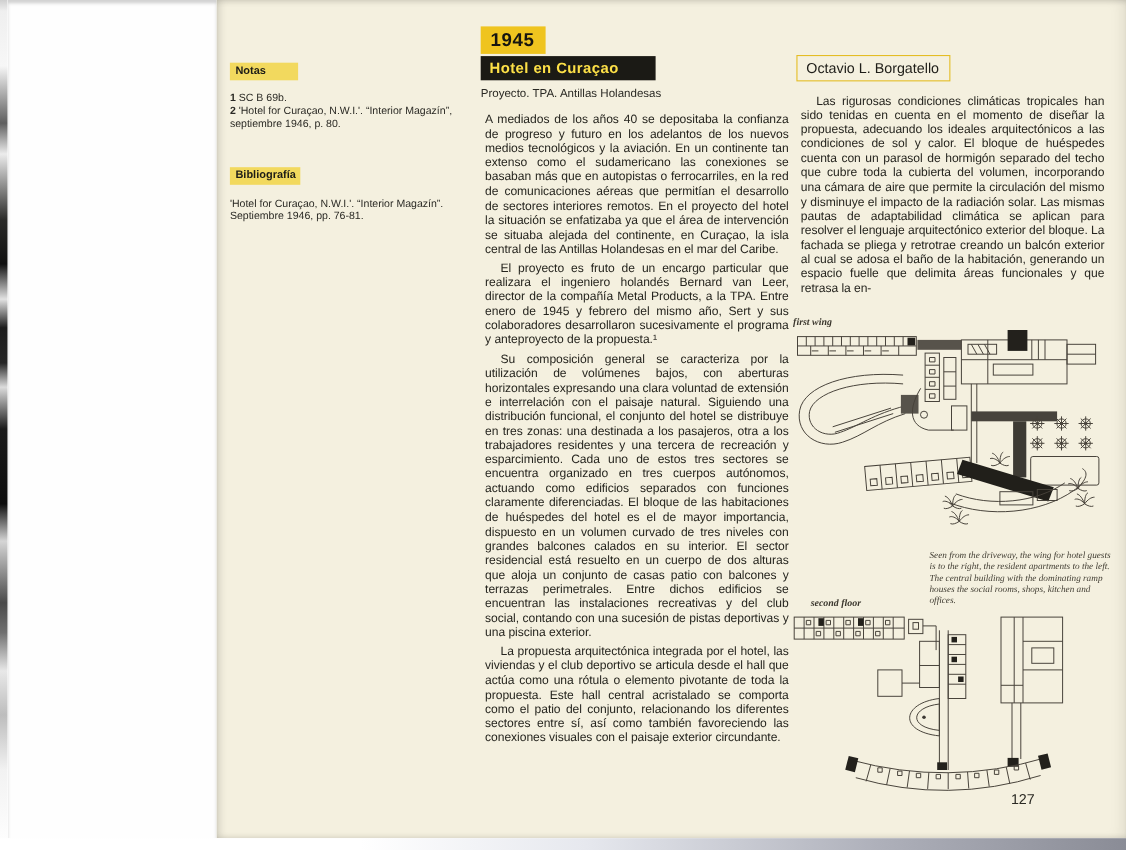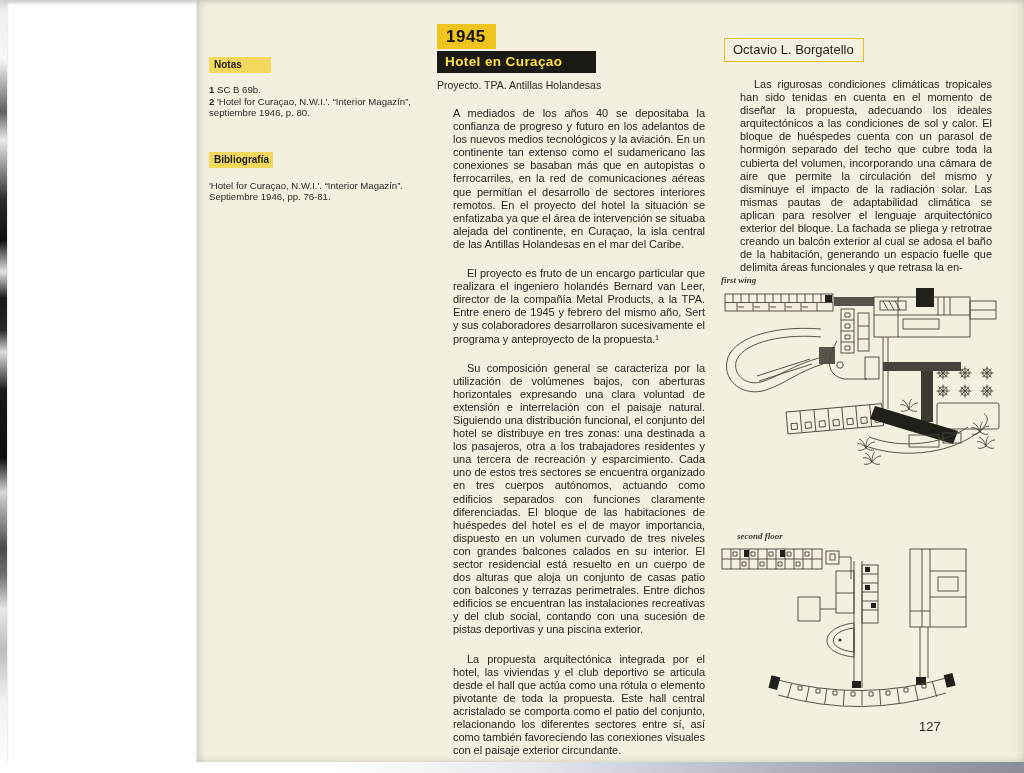--- a/index.html
+++ b/index.html
@@ -29,26 +29,26 @@
   .note-num{font-weight:bold;}
   .bib-chip-wrap{margin-top:30px;}
   .bib-text{margin-top:12px;font-size:9.6px;line-height:11.6px;font-weight:500;color:#2a2924;}
   
   .article-col{position:absolute;left:240px;top:24px;width:284px;}
   .year-badge{display:inline-block;background:#efc41f;color:#161510;font-weight:bold;
         font-size:17px;line-height:17px;padding:4px 10px 4px 9px;letter-spacing:.5px;}
   .title-bar{width:151px;background:#1b1a15;color:#fde047;font-weight:bold;font-size:13.5px;
         line-height:20px;padding:1px 0 1px 8px;letter-spacing:.4px;margin-top:2px;}
   .subtitle{font-size:10.5px;font-weight:500;margin-top:6px;color:#2a2924;}
-  .body-text p{margin:16px;font-size:11px;line-height:13.1px;text-align:justify;
+  .body-text p{margin:4px;font-size:11px;line-height:13.1px;text-align:justify;
         font-weight:500;letter-spacing:-.05px;color:#26251f;}
   .body-text{margin-top:12px;}
   .body-text p.indent{text-indent:14px;}
   
-  .right-col{position:absolute;left:527px;top:38px;width:290px;}
+  .right-col{position:absolute;left:527px;top:50px;width:290px;}
   .author-box{display:inline-block;border:1.5px solid #e4bd25;padding:3px 9px 4px 8px;
         font-size:13px;font-weight:500;color:#1e1d18;background:transparent;}
   .right-col .body-text{margin-top:12px;width:284px;}
   .fig-label{position:absolute;font-family:"Liberation Serif",serif;font-style:italic;
         font-weight:bold;font-size:9px;color:#3a362d;}
   .plan{position:absolute;}
   .plan svg{display:block;}
   .plan .ln{stroke:#47423a;fill:none;stroke-width:.9;}
   .fig-caption{position:absolute;left:121px;top:450px;width:172px;
         font-family:"Liberation Serif",serif;font-style:italic;font-size:8.4px;
@@ -169,20 +169,21 @@
             <path class="ln" d="M150,160 C186,174 233,170 263,149 C273,142 278,133 271,129"></path>
             <path class="ln" d="M156,152 C188,164 229,160 255,142"></path>
             <use href="#palm" x="153" y="163"></use>
               <use href="#palm" x="159" y="177"></use>
             <use href="#palm" x="267" y="147"></use>
               <use href="#palm" x="273" y="161"></use>
           </g>
         </svg>
       </div>
 
+      <div class="fig-caption">Seen from the driveway, the wing for hotel guests is to the right, the resident apartments to the left. The central building with the dominating ramp houses the social rooms, shops, kitchen and offices.</div>
 
       <div class="fig-label" style="left:13px;top:493px;">second floor</div>
       <div class="plan" style="left:-10px;top:503px;">
         <svg width="295" height="170" viewBox="0 0 295 170">
           <g>
             <rect class="ln" x="8" y="8" width="100" height="20"></rect>
             <line class="ln" x1="8" y1="18" x2="108" y2="18"></line>
             <path class="ln" d="M17,8 V28 M26,8 V28 M35,8 V28 M44,8 V28 M53,8 V28 M62,8 V28 M71,8 V28 M80,8 V28 M89,8 V28 M98,8 V28"></path>
             <path class="ln" d="M19,11 h4 v4 h-4 z M37,11 h4 v4 h-4 z M55,11 h4 v4 h-4 z M73,11 h4 v4 h-4 z M91,11 h4 v4 h-4 z M28,21 h4 v4 h-4 z M46,21 h4 v4 h-4 z M64,21 h4 v4 h-4 z M82,21 h4 v4 h-4 z"></path>
             <rect x="30" y="9" width="5" height="7" fill="#23211c" stroke="none"></rect>

